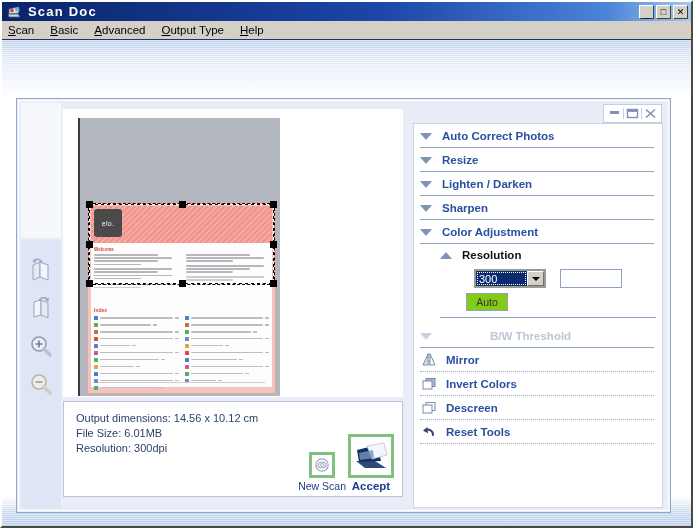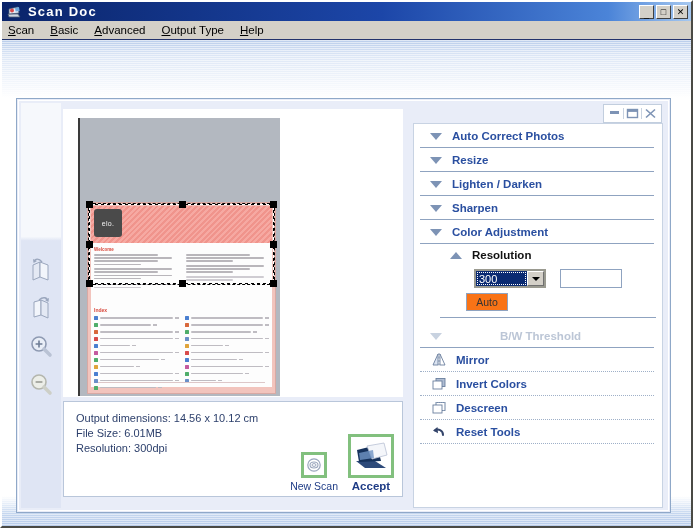--- a/index.html
+++ b/index.html
@@ -174,34 +174,34 @@
   
   .outbox{
     position:absolute;left:44px;top:300px;width:340px;height:96px;
     background:#ffffff;border:1px solid #b9c6da;box-sizing:border-box;
   }
   .outbox ul{list-style:none;margin:0;padding:9px 0 0 12px;}
   .outbox li{
     font-size:11px;color:#2c3f6b;line-height:15px;font-family:"Liberation Sans",sans-serif;
     white-space:nowrap;
   }
-  .act-wrap{position:absolute;right:8px;bottom:4px;display:flex;align-items:flex-end;gap:10px;}
+  .act-wrap{position:absolute;right:8px;bottom:4px;display:flex;align-items:flex-end;gap:2px;}
   .act{display:flex;flex-direction:column;align-items:center;}
   .act-ico{border:3px solid #82c07e;display:flex;align-items:center;justify-content:center;background:#fff;}
   .act-lbl{font-size:10.5px;color:#1f3c86;margin-top:2px;white-space:nowrap;}
   .act-lbl.bold{font-weight:bold;font-size:11.5px;}
 
   
   .tools{
     position:absolute;left:394px;top:22px;width:250px;height:385px;
     background:#ffffff;border:1px solid #c8d3e3;box-sizing:border-box;
     overflow:hidden;
   }
   .trow{
-    position:relative;display:flex;align-items:center;height:24px;padding-left:16px;
+    position:relative;display:flex;align-items:center;height:24px;padding-left:6px;
     box-sizing:border-box;
   }
   .trow .sep{position:absolute;left:6px;right:8px;bottom:0;height:1px;background:#8fa3c0;}
   .trow .sep.dot{background:none;border-bottom:1px dotted #9fb0c8;height:0;}
   .tri{
     width:0;height:0;border-left:6px solid transparent;border-right:6px solid transparent;
     margin-right:10px;flex:none;
   }
   .tri.down{border-top:7px solid #7d93b5;}
   .tri.up{border-bottom:7px solid #7d93b5;border-top:none;}
@@ -232,21 +232,21 @@
   }
   .combo-arrow i{
     width:0;height:0;border-left:4px solid transparent;border-right:4px solid transparent;
     border-top:4px solid #000;display:block;
   }
   .resfield{
     width:62px;height:19px;margin-left:14px;background:#fff;
     border:1px solid #8fa3c0;box-sizing:border-box;
   }
   .autobtn{
-    margin-left:32px;margin-top:5px;width:42px;height:18px;background:#f97316;
+    margin-left:32px;margin-top:5px;width:42px;height:18px;background:#84cc16;
     border:1px solid #8fa3c0;font-size:10.5px;color:#333;
     display:flex;align-items:center;justify-content:center;box-sizing:border-box;
     font-family:"Liberation Sans",sans-serif;
   }
   .resol-sep{margin:6px 6px 0 6px;height:1px;background:#8fa3c0;}
 </style>
 </head>
 <body>
 
 <div id="app">

